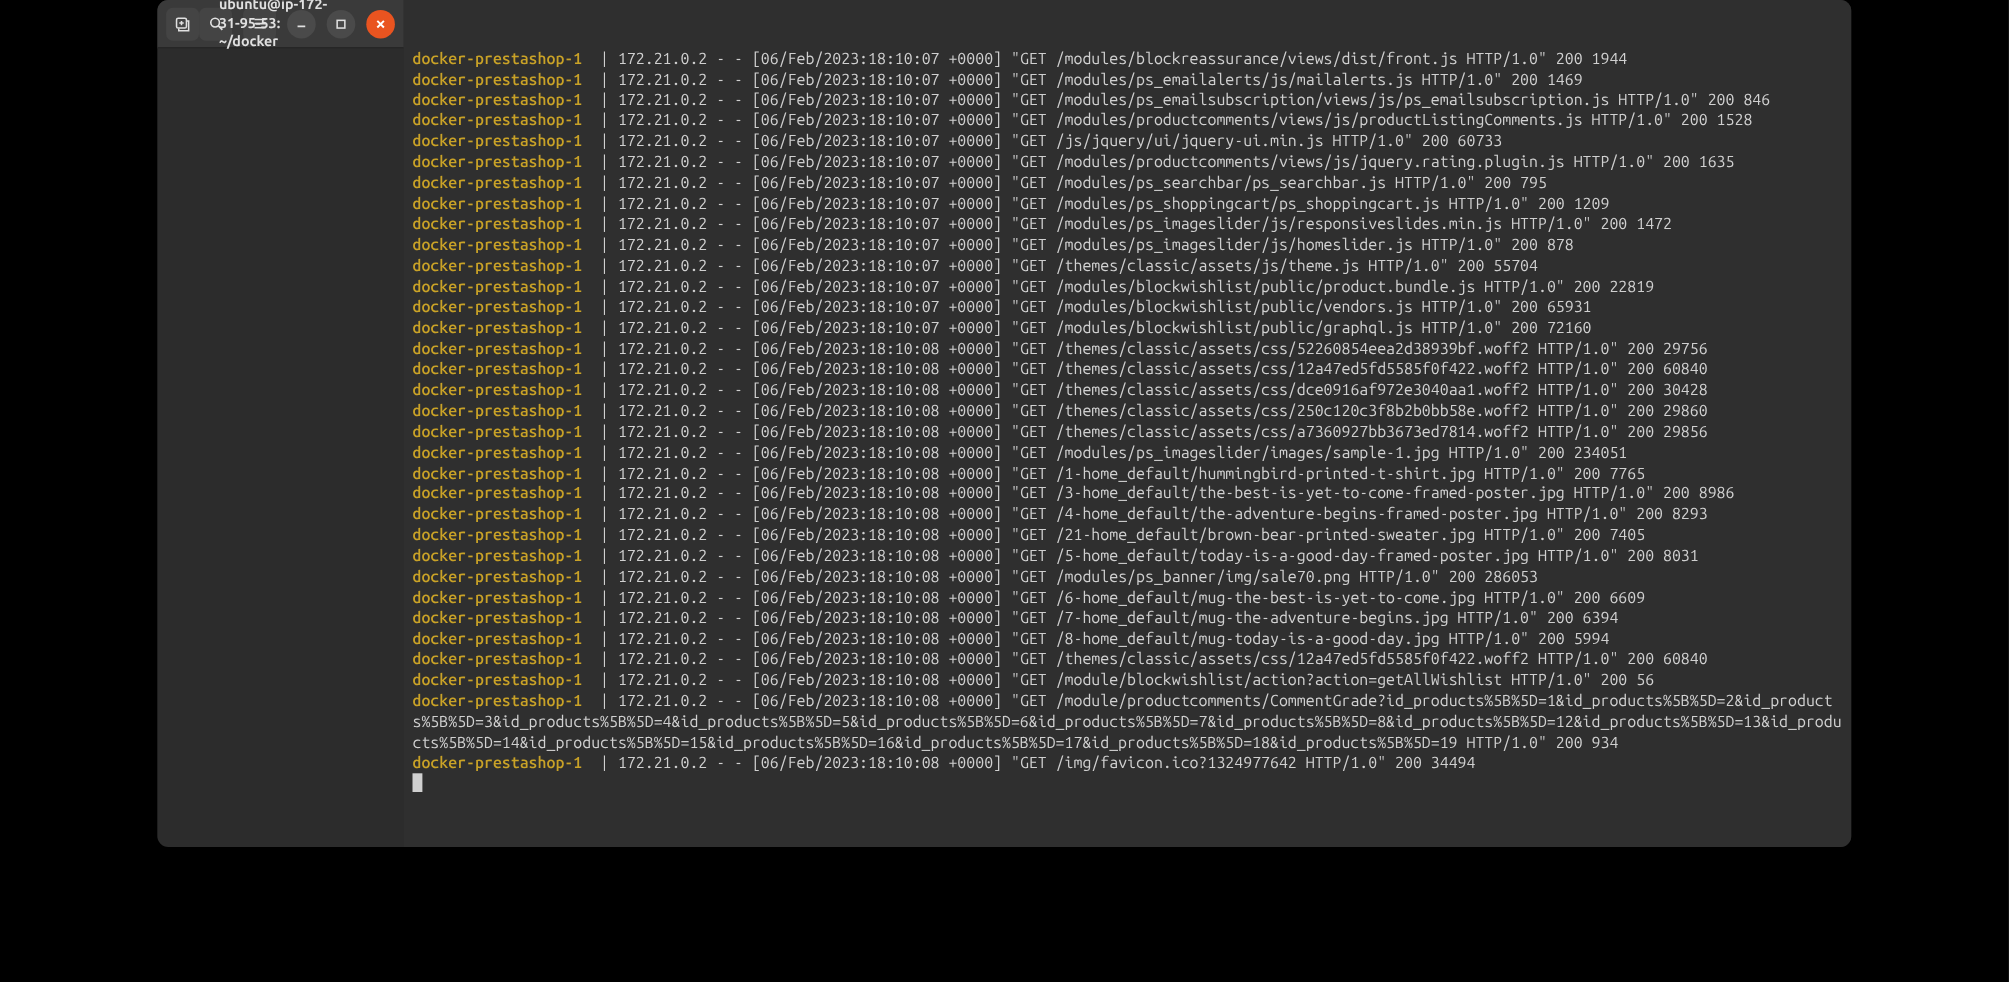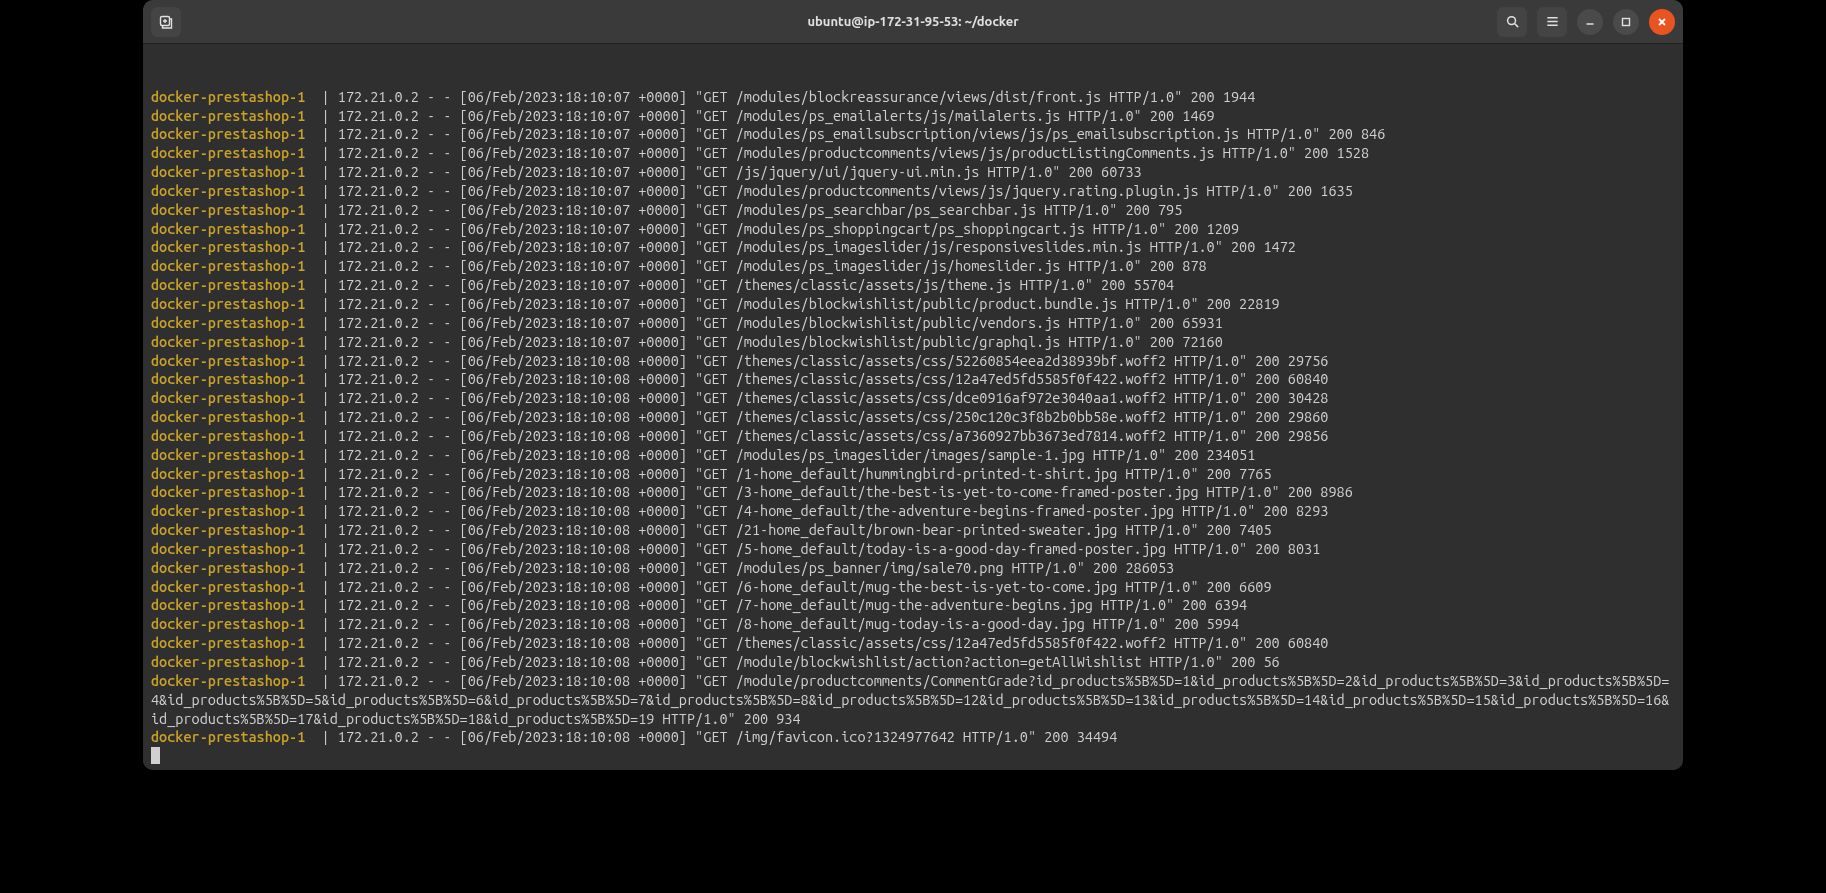--- a/index.html
+++ b/index.html
@@ -16,21 +16,21 @@
   .window {
     width: 1540px;
     height: 770px;
     margin: 0 auto;
     margin-top: 0;
     background: #2c2c2c;
     border-radius: 10px;
     overflow: hidden;
     box-shadow: 0 8px 30px rgba(0,0,0,0.6);
     display: flex;
-    flex-direction: column;
+    flex-direction: row;
   }
   .titlebar {
     height: 44px;
     background: #3a3a3a;
     border-bottom: 1px solid #1e1e1e;
     display: flex;
     align-items: center;
     padding: 0 8px;
     position: relative;
   }

